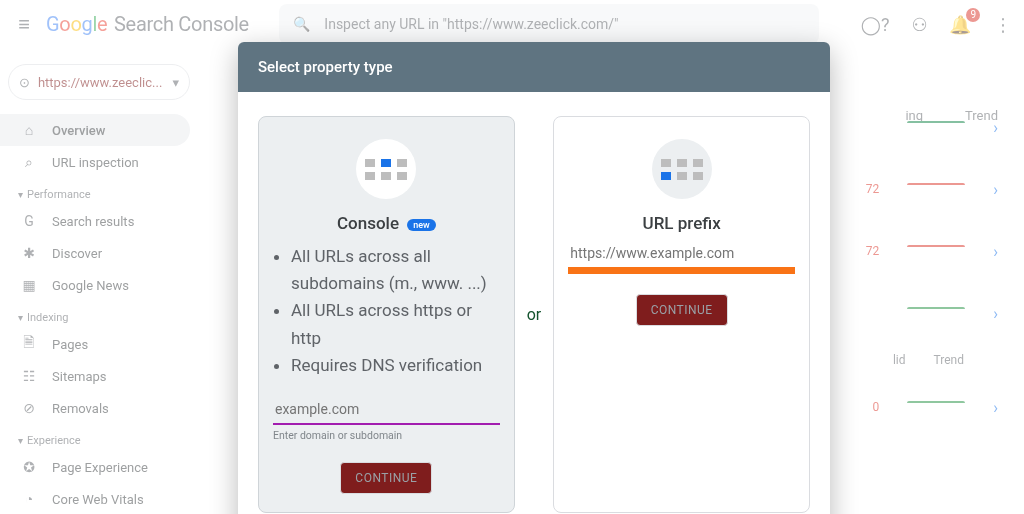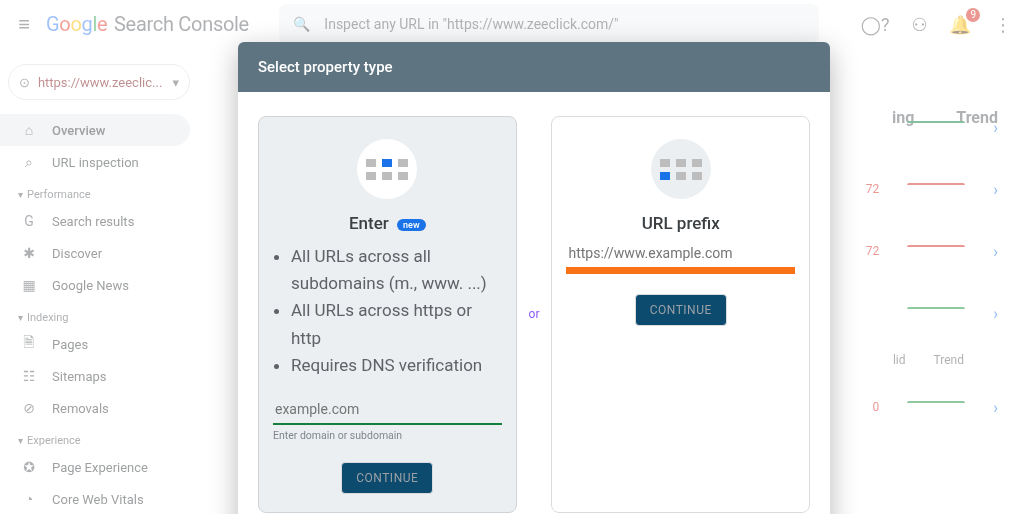--- a/index.html
+++ b/index.html
@@ -26,44 +26,44 @@
 .navlabel { color:#5f6368; font-size:11px; padding:10px 0 4px 18px; display:flex; align-items:center; gap:4px; }
 .navlabel .chev { font-size:10px; }
 .navicon { width:18px; text-align:center; color:#5f6368; font-size:14px; }
 
 
 .main { position:absolute; left:198px; right:0; top:48px; bottom:0; background:#fff; }
 .cards { position:absolute; right:12px; top:48px; width:180px; }
 .card-row { height:62px; display:flex; align-items:center; justify-content:flex-end; gap:28px; padding-right:14px; color:#5f6368; font-size:12px;}
 .squiggle { width:58px; height:12px; border-top:2px solid; border-radius:2px; }
 .sq-green{border-color:#0b8043}.sq-red{border-color:#d93025}.sq-teal{border-color:#1e8e3e}
-.card-head { position:absolute; right:26px; top:60px; display:flex; gap:42px; font-size:16px; color:#5f6368;font-weight:bold; }
+.card-head { position:absolute; right:26px; top:60px; display:flex; gap:42px; font-size:13px; color:#5f6368; }
 .chev-r { color:#1a73e8; font-size:16px; }
 
 
 .modal { position:absolute; left:238px; top:42px; width:592px; background:#fff; border-radius:6px; box-shadow:0 8px 28px rgba(0,0,0,0.28); z-index:10; overflow:hidden; }
 .modal-head { background:#5f7481; color:#fff; padding:16px 20px; font-size:15px; font-weight:500; }
 .modal-body { padding:24px 20px 12px 20px; display:flex; align-items:stretch; gap:10px; }
 .card { flex:1; border:1px solid #dadce0; border-radius:8px; padding:18px 14px 18px 14px; }
 .card.sel { background:#eceff1; border-color:#cfd4d8; }
-.or { align-self:center; color:#8b5cf6; font-size:12px; padding:0 2px; }
+.or { align-self:center; color:#14532d; font-size:16px; padding:0 2px; }
 .iconcircle { width:60px; height:60px; border-radius:50%; background:#fff; margin:4px auto 14px auto; display:flex; align-items:center; justify-content:center; }
 .card:not(.sel) .iconcircle { background:#eceff1; }
 .sitemap { display:grid; grid-template-columns:repeat(3,10px); grid-template-rows:repeat(2,8px); gap:5px 6px; }
 .sitemap i { background:#bdbdbd; display:block; }
 .sitemap i.b { background:#1a73e8; }
 .card-title { text-align:center; font-size:17px; color:#3c4043; font-weight:500; }
 .newpill { background:#1a73e8; color:#fff; font-size:9px; border-radius:8px; padding:1px 6px; vertical-align:middle; margin-left:4px; }
 .bullets { font-size:17px; color:#5f6368; padding:10px 0 10px 18px; line-height:1.6; }
 .bullets li { list-style:disc; }
 .inwrap { margin-top:6px; }
-.tin { width:100%; border:none; border-bottom:2px solid #15803d; background:transparent; font-size:14px; padding:6px 2px; color:#404040; outline:none; }
+.tin { width:100%; border:none; border-bottom:2px solid #a21caf; background:transparent; font-size:14px; padding:6px 2px; color:#404040; outline:none; }
 .card:not(.sel) .tin { border-bottom:7px solid #f97316; color:#9aa0a6; }
 .hint { font-size:10.5px; color:#80868b; margin-top:4px; }
-.cbtn { display:block; margin:20px auto 0; border:1px solid #dadce0; background:#0c4a6e; color:#9aa0a6; font-size:12px; letter-spacing:0.5px; padding:8px 14px; border-radius:4px; }
+.cbtn { display:block; margin:20px auto 0; border:1px solid #dadce0; background:#7f1d1d; color:#9aa0a6; font-size:12px; letter-spacing:0.5px; padding:8px 14px; border-radius:4px; }
 .modal-foot { display:flex; justify-content:flex-end; gap:22px; padding:10px 22px 18px 22px; font-size:12.5px; letter-spacing:0.4px;flex-direction:column; }
 .modal-foot .lm { color:#1a73e8; }
 .modal-foot .cx { color:#be185d; font-weight:500; }
 </style>
 </head>
 <body>
 
 <div class="topbar">
   <div class="hamburger">≡</div>
   <div class="logo">
@@ -181,21 +181,21 @@
         <span class="sitemap">
             <i></i>
             <i class="b"></i>
             <i></i>
             <i></i>
             <i></i>
             <i></i>
           </span>
       </div>
       <div class="card-title">
-        <span>Enter</span>
+        <span>Console</span>
         <span class="newpill">new</span>
       </div>
       <ul class="bullets" id="dom-bullets">
           <li>All URLs across all subdomains (m., www. ...)</li>
           <li>All URLs across https or http</li>
           <li>Requires DNS verification</li>
         </ul>
       <div class="inwrap">
         <input class="tin" placeholder="example.com" style="">
         <div class="hint">Enter domain or subdomain</div>

